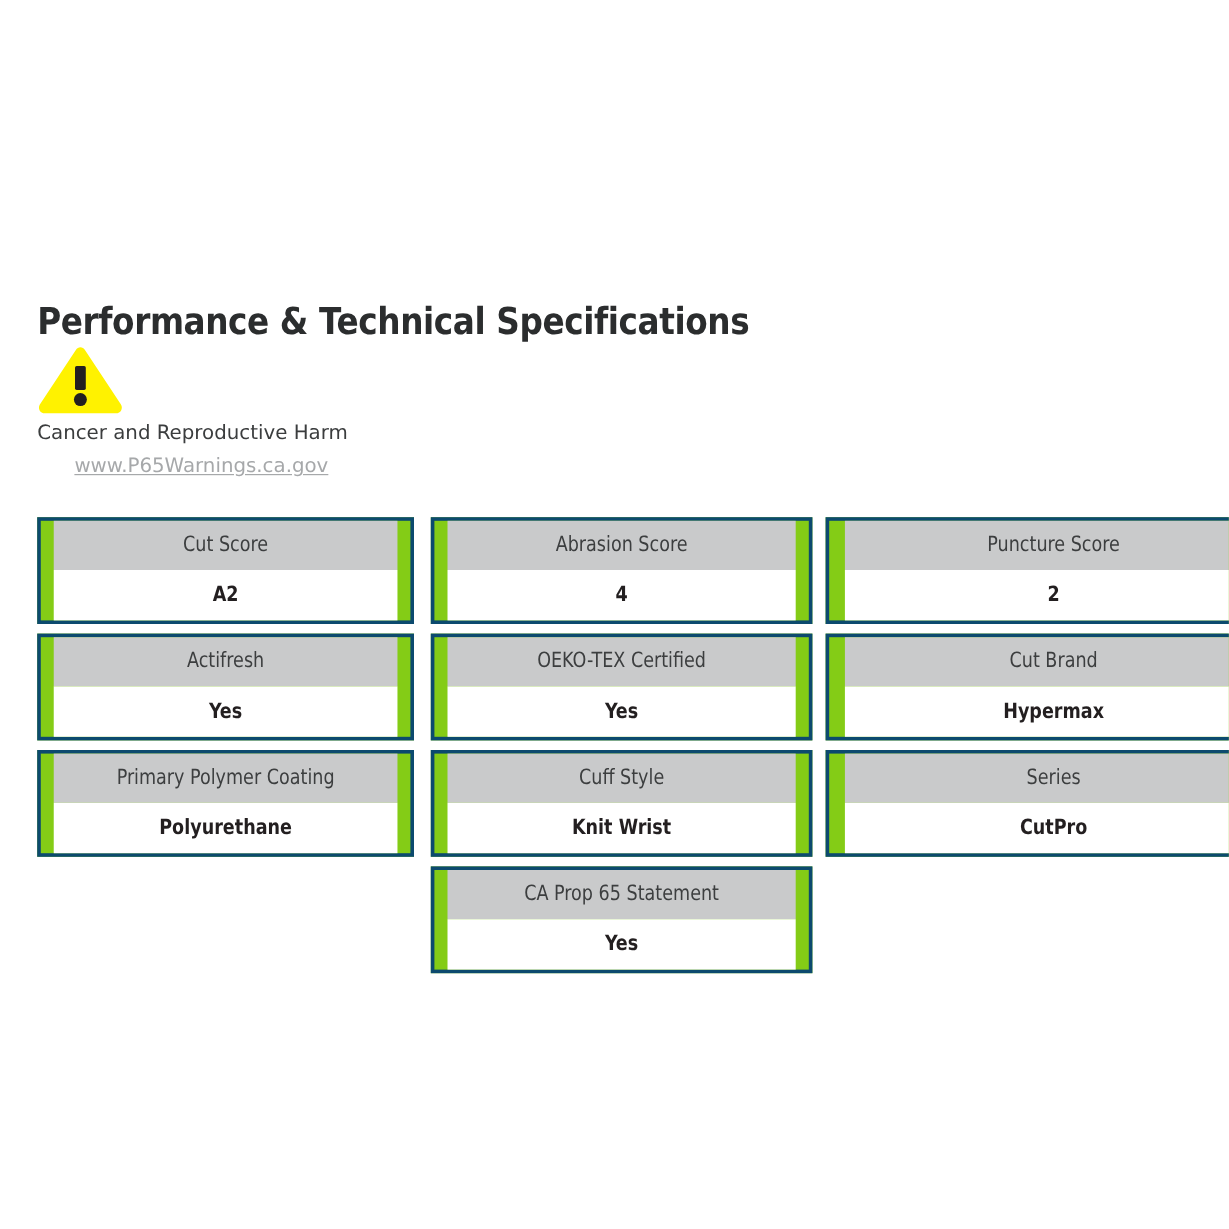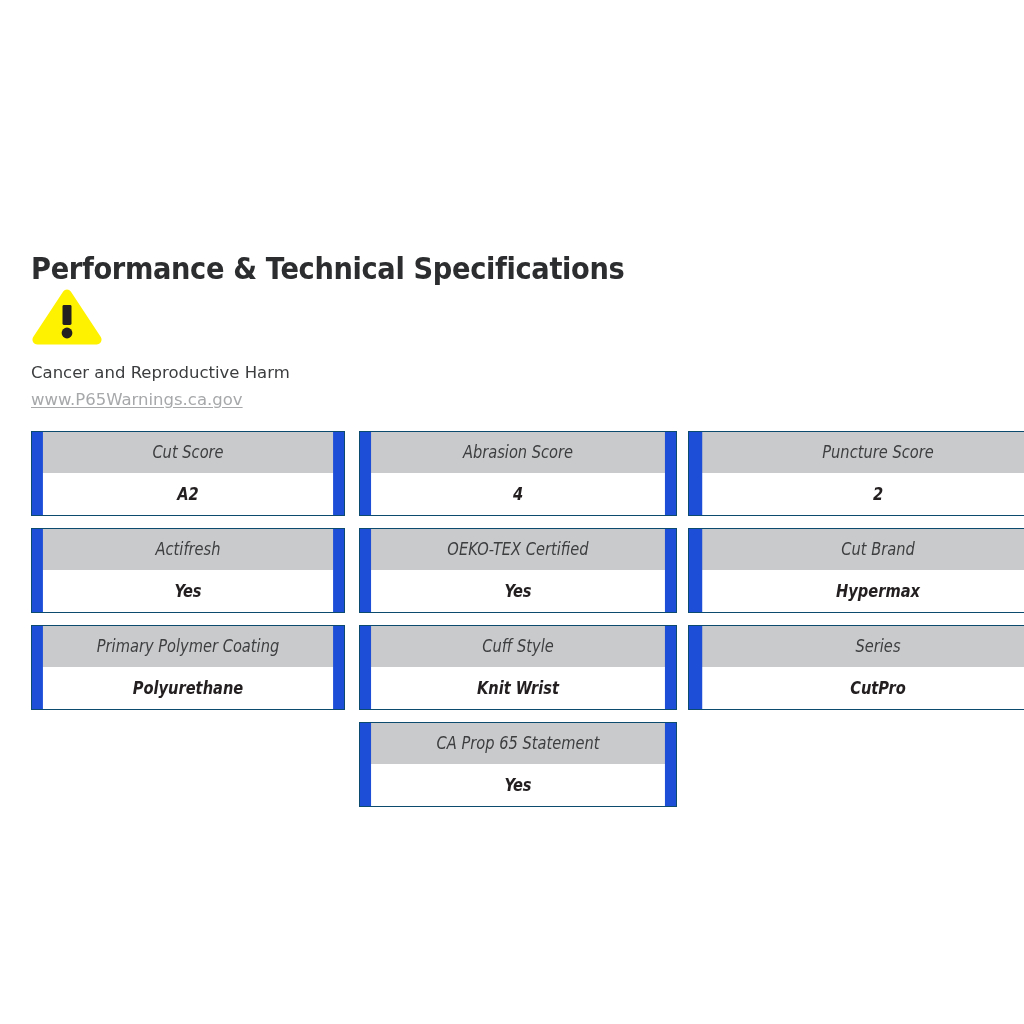--- a/index.html
+++ b/index.html
@@ -48,60 +48,60 @@
     left: 31px;
     top: 288px;
     width: 420px;
   }
   .warning-triangle {
     display: block;
     width: 72px;
     height: 58px;
   }
   .warning-text {
-    margin-top: 16px;
+    margin-top: 4px;
     font-family: "DejaVu Sans", sans-serif;
     font-size: 16.5px;
     font-weight: normal;
     color: #3b3d3e;
     line-height: 22px;
     white-space: nowrap;
   }
   .warning-link {
     display: inline-block;
     margin-top: 5px;
     font-family: "DejaVu Sans", sans-serif;
     font-size: 16.5px;
     color: #a6a8aa;
     text-decoration: underline;
     text-underline-offset: 2px;
     line-height: 22px;
     white-space: nowrap;
     cursor: pointer;
+    margin-left: 31px;
   }
 
   
   .spec-grid {
     position: absolute;
     left: 31px;
     top: 431px;
     width: 973px;
   }
   .spec-row {
     position: relative;
     height: 97px;
   }
   .spec-card {
     position: absolute;
     top: 0;
     width: 314px;
-    border: 1px solid #0c4a6e;
+    border: 3px solid #0c4a6e;
     box-sizing: border-box;
-    background: #1d4ed8;
-    font-style: italic;
+    background: #84cc16;
   }
   .spec-card.col-0 { left: 0px;   width: 314px; }
   .spec-card.col-1 { left: 328px; width: 318px; }
   .spec-card.col-2 { left: 657px; width: 380px; }
 
   .spec-card .card-label {
     height: 41px;
     line-height: 41px;
     background: #c9cacb;
     color: #3c3e3f;

